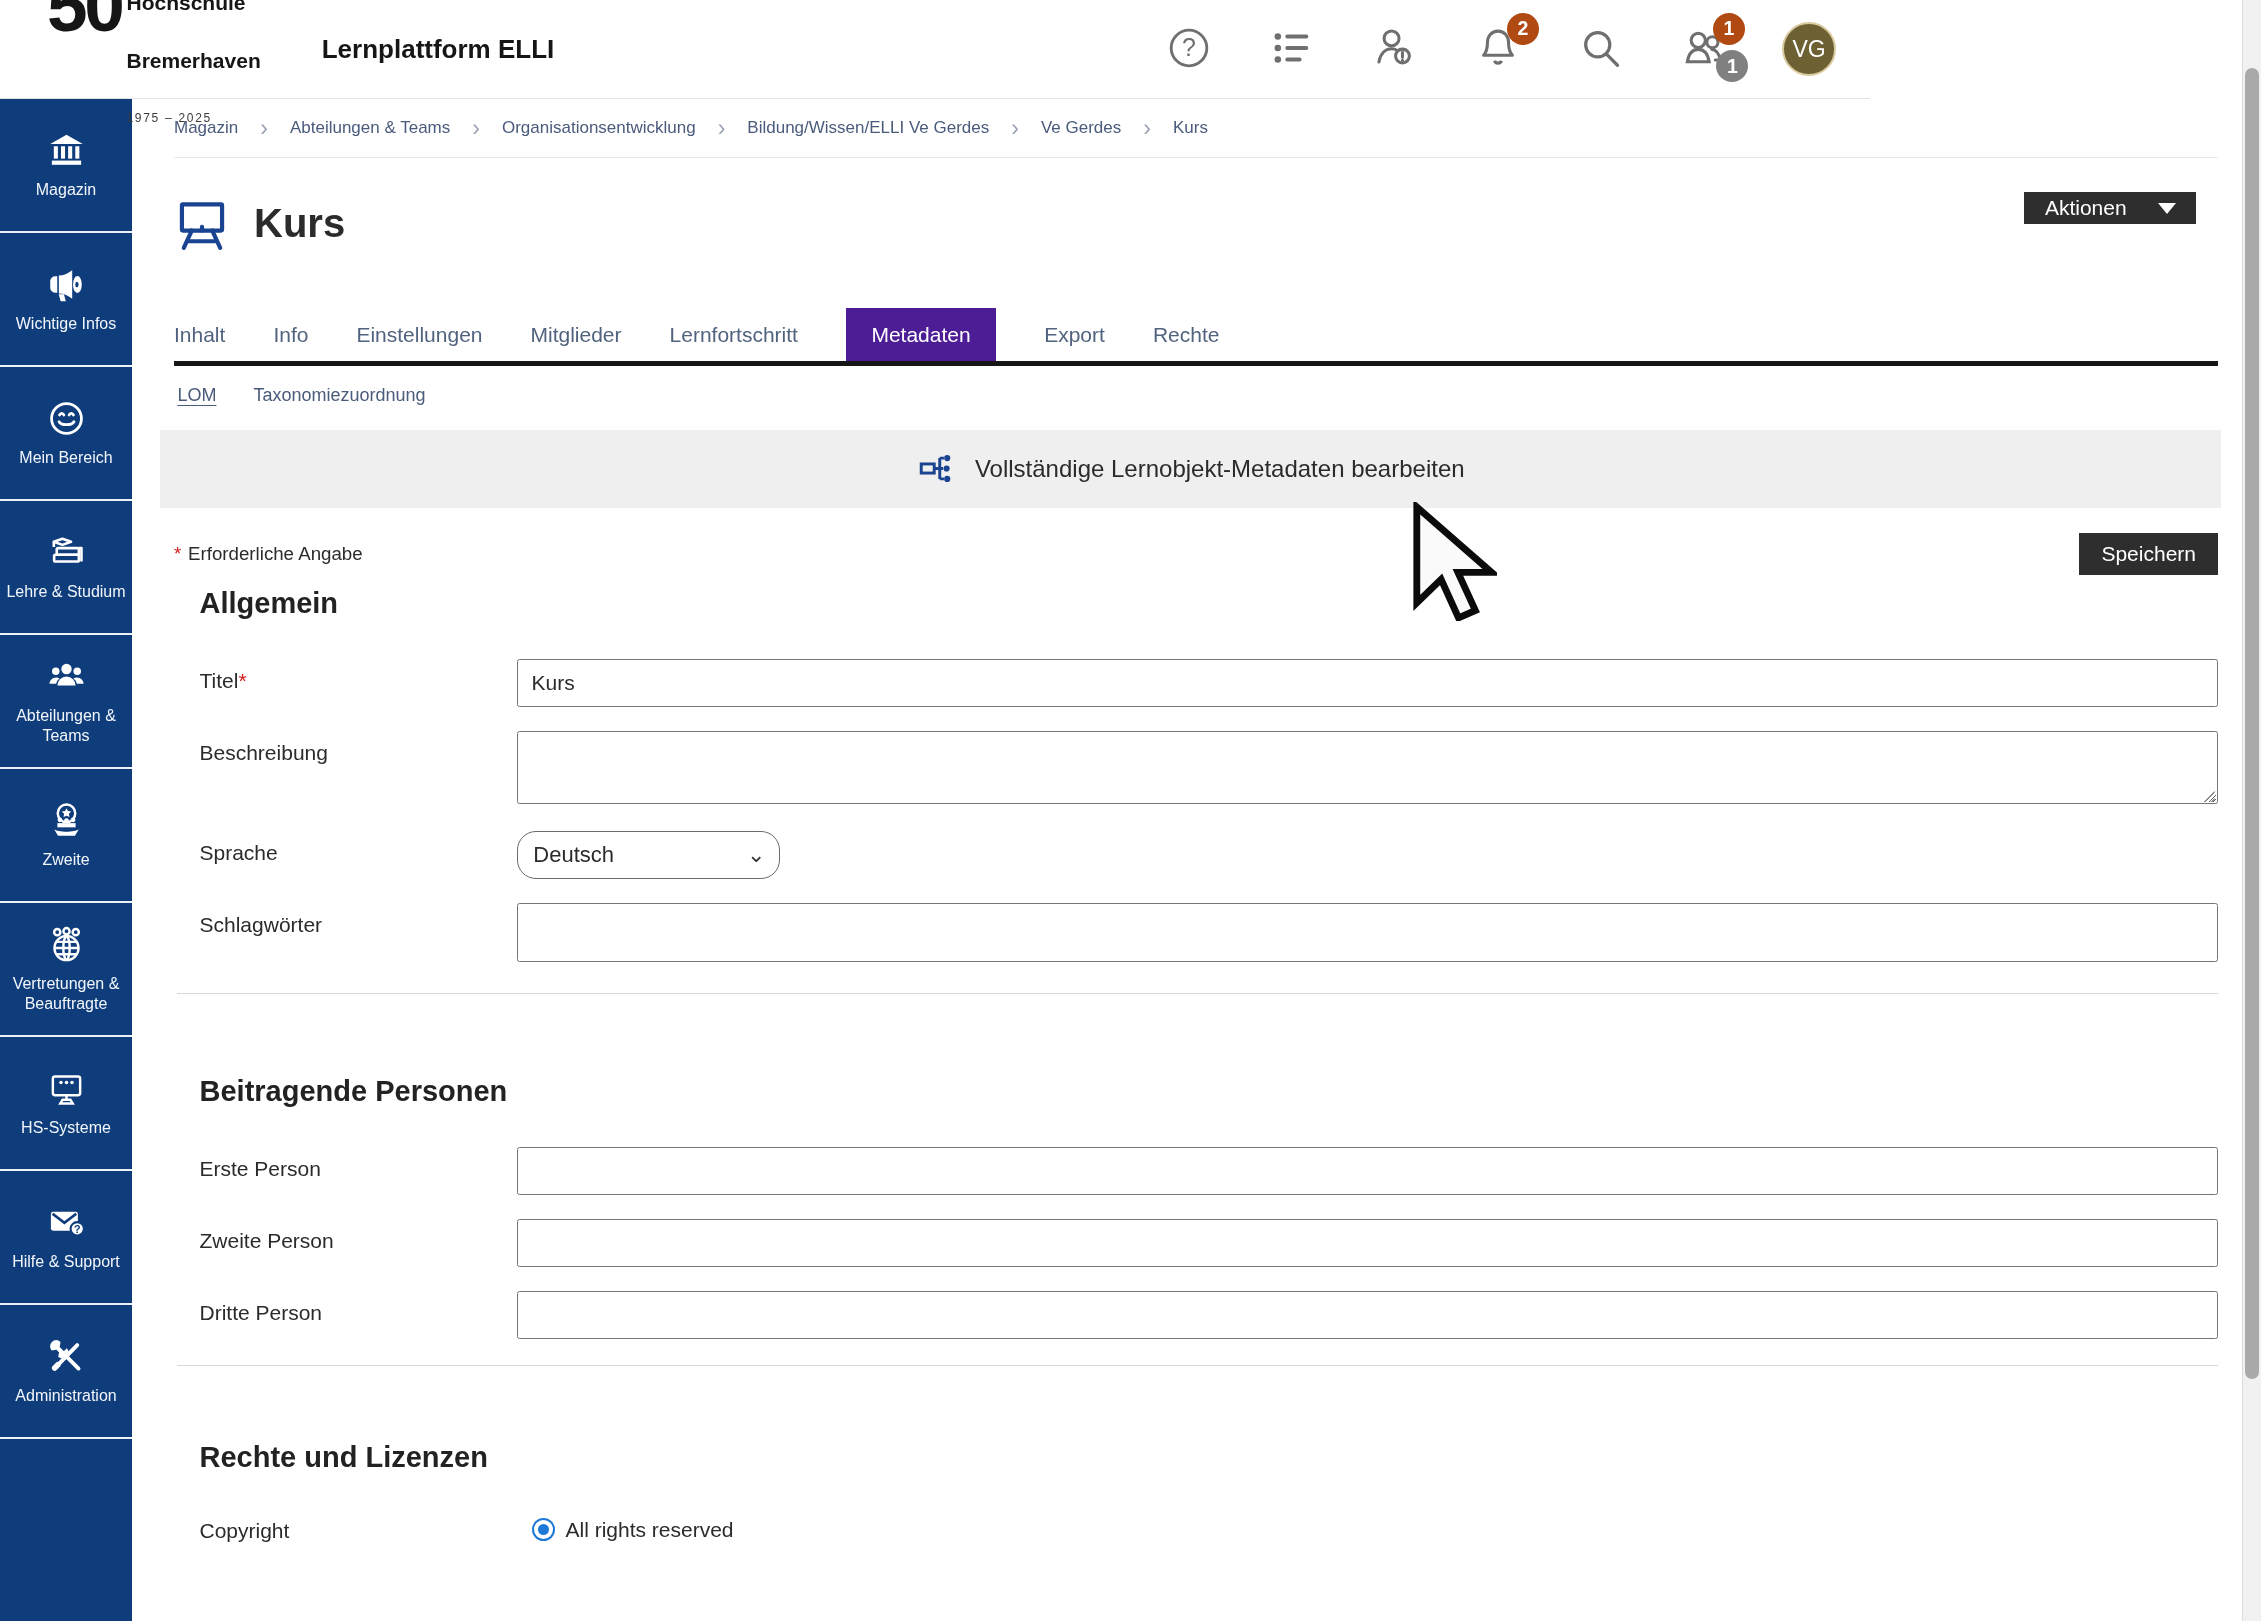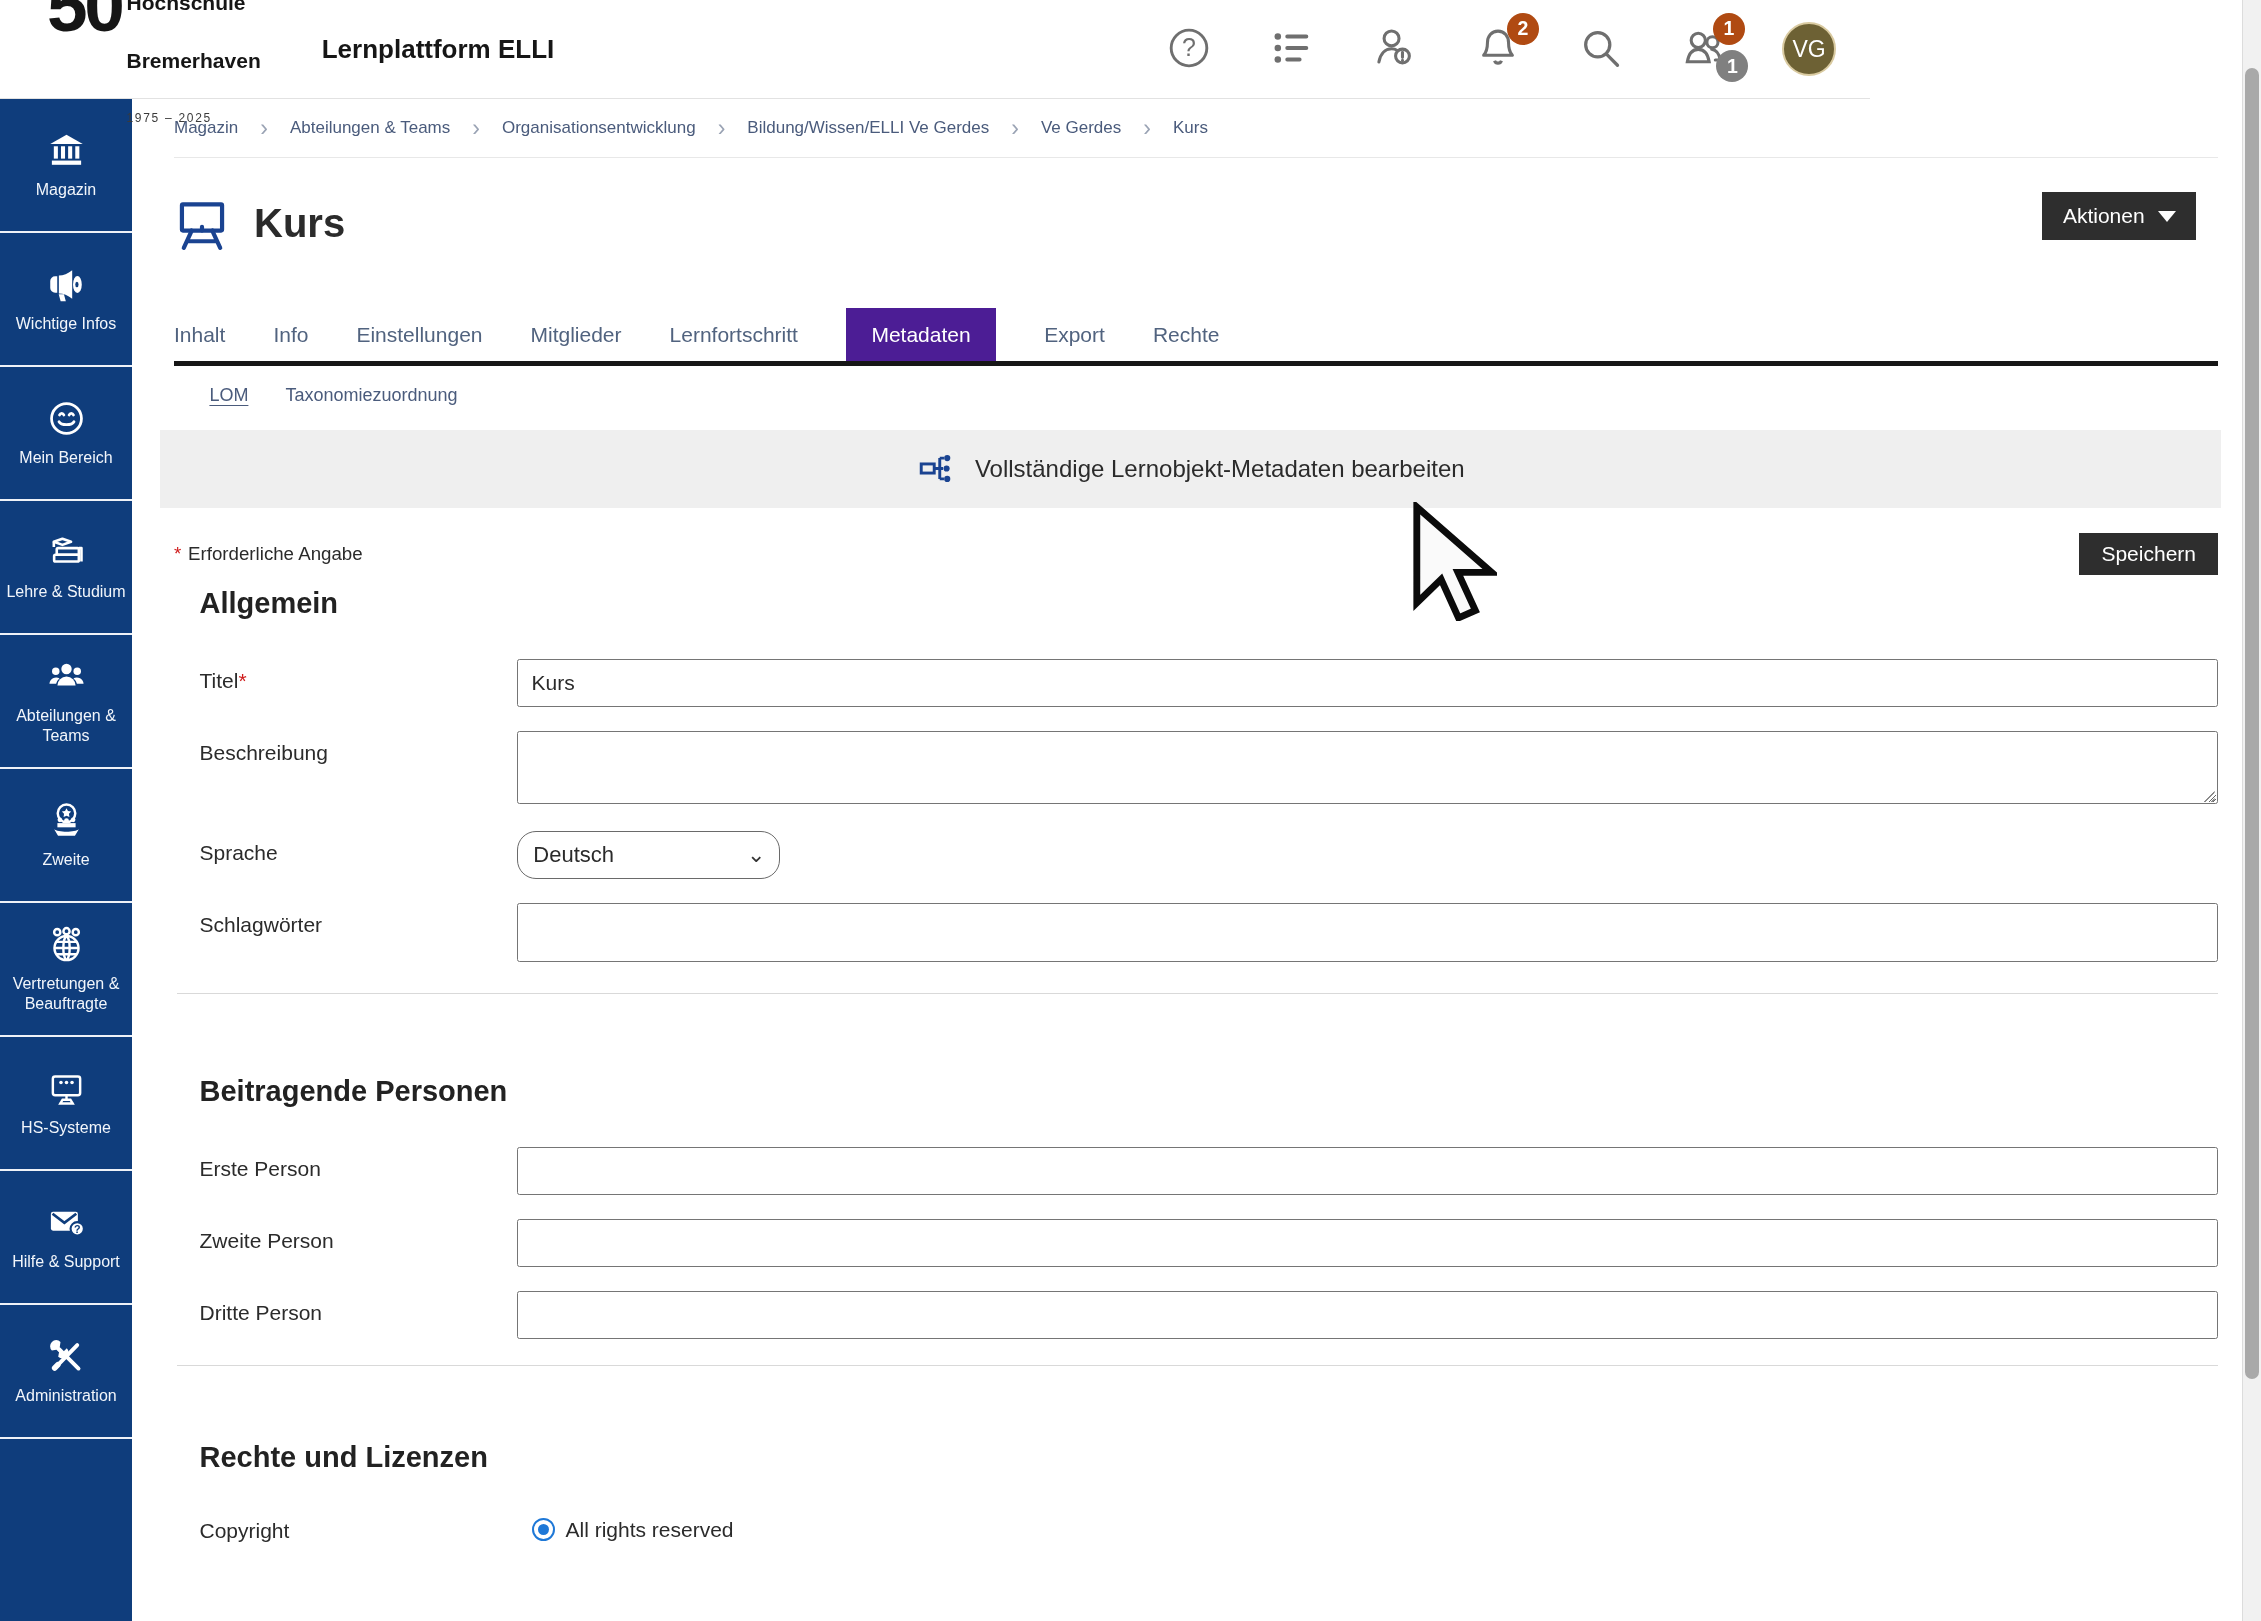--- a/index.html
+++ b/index.html
@@ -37,28 +37,28 @@
   
   .main { position:absolute; top:99px; left:132px; width:2110px; height:1522px; background:#fff; padding:0 24px 0 42px; }
   .crumbs { height:59px; display:flex; align-items:center; gap:22px; border-bottom:1.7px solid #e8e8e8; font-size:17px; }
   .crumb { color:#4a5b7c; text-decoration:none; cursor:pointer; }
   .crumb-sep { color:#9aa3b4; font-size:23px; line-height:1; }
   .title-row { margin-top:34px; height:63px; display:flex; align-items:center; position:relative; }
   .obj-icon { width:56px; height:56px; color:#1a4391; margin-right:24px; }
   .obj-icon svg { width:56px; height:56px; }
   .page-title { font-size:40px; font-weight:700; color:#2b2b2b; }
   .btn-dark { background:#2e2e2e; color:#fff; border:none; font-size:21px; font-family:inherit; cursor:pointer; display:inline-flex; align-items:center; justify-content:center; }
-  .actions-btn { position:absolute; right:22px; top:0; height:48px; padding:0 20.4px; gap:13px; }
+  .actions-btn { position:absolute; right:22px; top:0; height:32px; padding:0 20.4px; gap:31px; }
   .caret-down { width:0; height:0; border-left:9.3px solid transparent; border-right:9.3px solid transparent; border-top:11px solid #fff; }
   .tabs { margin-top:53px; display:flex; align-items:flex-end; gap:48px; border-bottom:5.1px solid #161616; height:58px; }
   .tab { font-size:21px; color:#51637f; line-height:53px; height:53px; cursor:pointer; white-space:nowrap; }
   .tab.active { background:#4c1d95; color:#fff; padding:0 25.5px; }
   .subtabs { margin-top:18.7px; display:flex; gap:37px; padding-left:3.4px; }
   .subtab { font-size:18px; color:#4a5b7c; cursor:pointer; }
-  .subtab.active { text-decoration:underline; text-underline-offset:4.2px;margin-left:32px; }
+  .subtab.active { text-decoration:underline; text-underline-offset:4.2px; }
   .banner { margin-top:24px; margin-left:-13.6px; margin-right:-3.4px; height:78px; background:#efefef; display:flex; align-items:center; justify-content:center; gap:18.7px; cursor:pointer; }
   .banner-icon { width:39px; height:39px; color:#1a4391; }
   .banner-icon svg { width:39px; height:39px; }
   .banner-label { font-size:24px; color:#2b2b2b; }
   .require-row { margin-top:25.5px; display:flex; align-items:center; justify-content:space-between; }
   .require-note { font-size:18.7px; }
   .req-star { color:#cf1b1b; margin-right:6.8px; }
   .save-btn { height:42px; padding:0 22px; }
   .section-h { font-size:29px; font-weight:700; margin-left:25.5px; color:#222; }
   .h-allgemein { margin-top:12px; }

